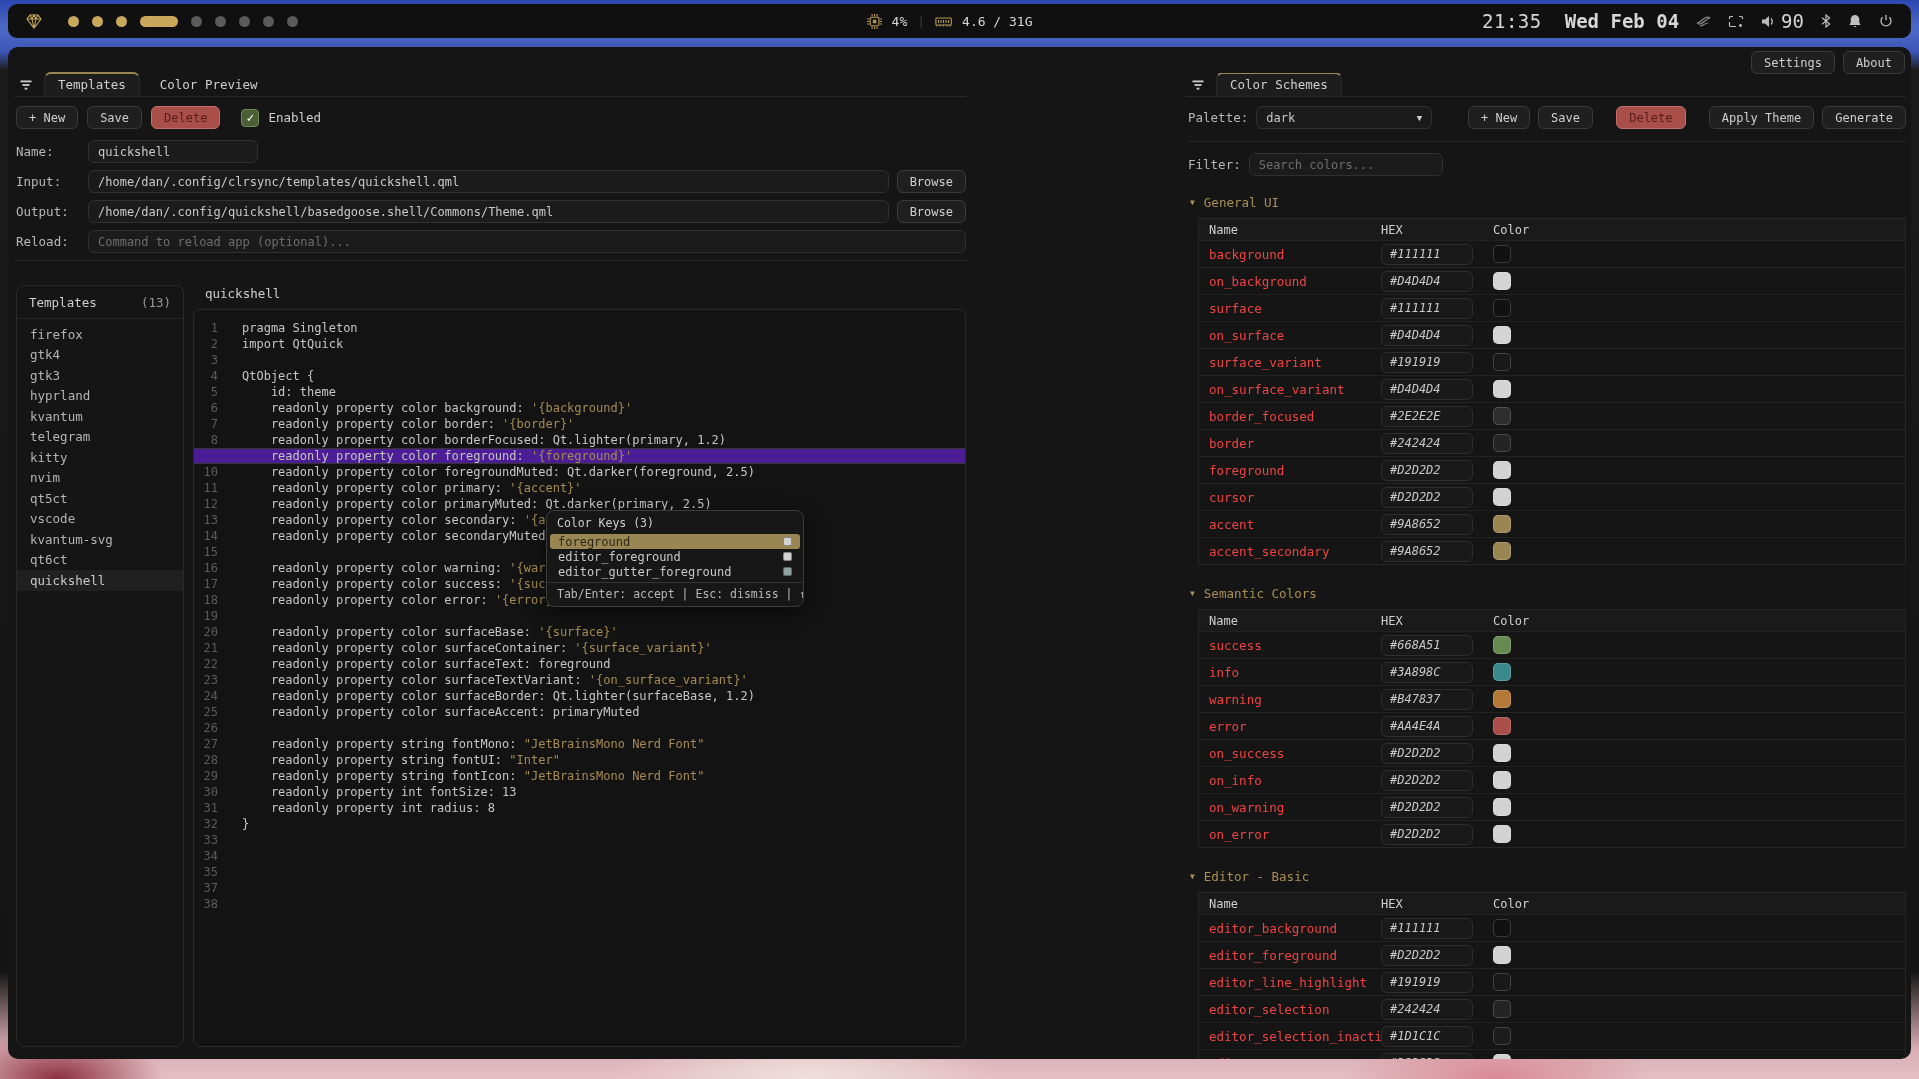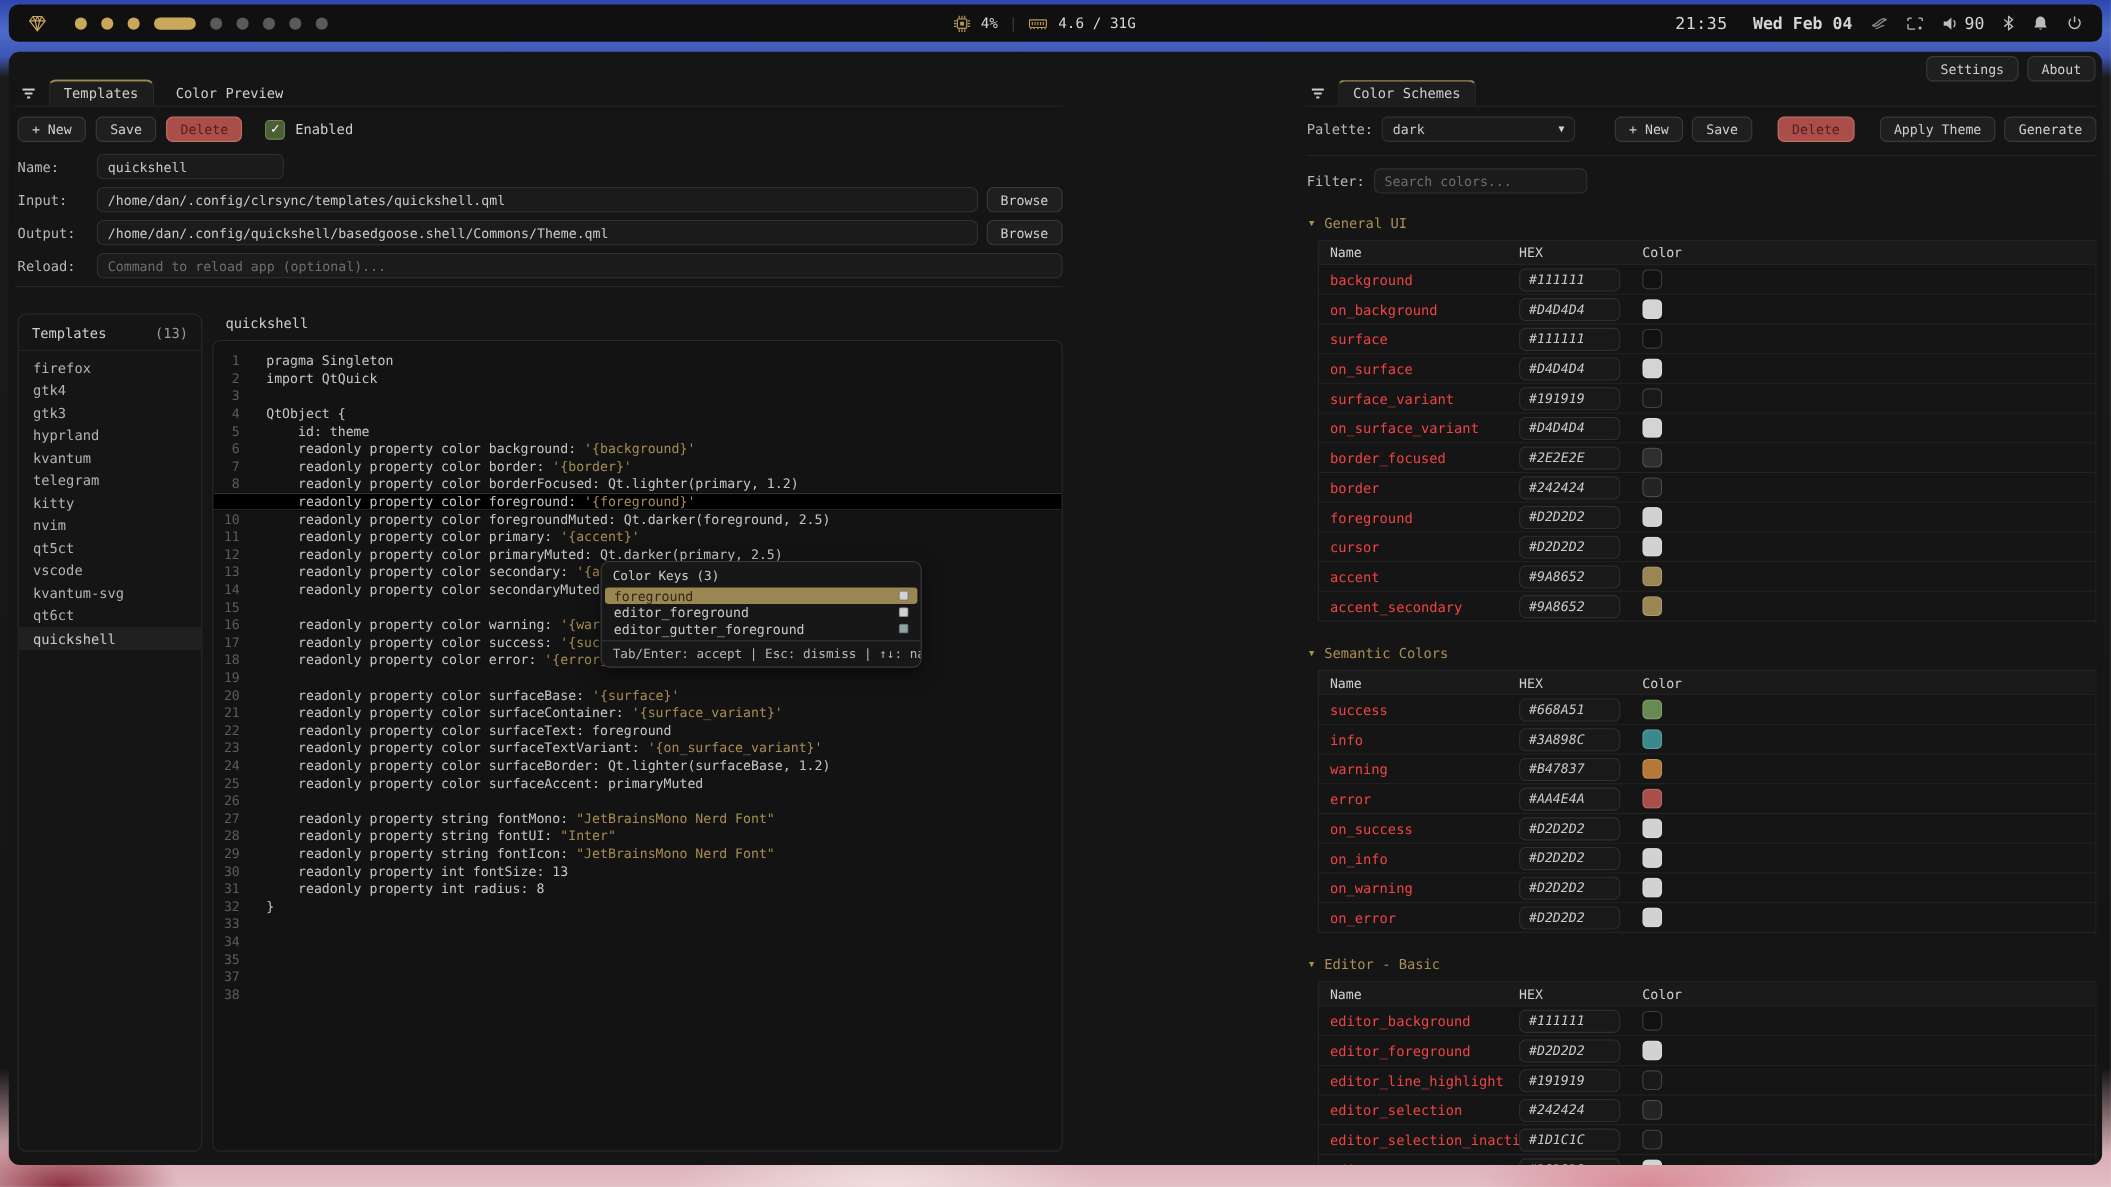--- a/index.html
+++ b/index.html
@@ -21,21 +21,21 @@
     background:#101010; border-radius:9px;
     display:flex; align-items:center; padding:0 18px;
   }
   .tb-left { display:flex; align-items:center; gap:26px; }
   .workspaces { display:flex; align-items:center; gap:13px; }
   .ws { width:11px; height:11px; border-radius:50%; background:#5a5a5a; }
   .ws.occupied { background:#C9A85C; }
   .ws.active { width:38px; border-radius:6px; background:#C9A85C; }
   .tb-center { position:absolute; left:50%; transform:translateX(-56%); display:flex; align-items:center; gap:10px; font-size:13px; color:#d6d6d6; }
   .tb-sep { color:#3c3c3c; }
-  .tb-right { margin-left:auto; display:flex; align-items:center; gap:17px; font-size:15px; color:#d6d6d6; }
+  .tb-right { margin-left:auto; display:flex; align-items:center; gap:17px; font-size:19px; color:#d6d6d6; }
   .tb-clock { letter-spacing:.5px; }
   .tb-date { margin-left:6px;font-weight:bold; }
   .icn { opacity:.9; }
 
   
   .window {
     position:absolute; left:8px; top:47px; right:8px; height:1012px;
     background:#151515; border-radius:10px; overflow:hidden;
   }
   .win-actions { position:absolute; top:4px; right:6px; display:flex; gap:8px; z-index:5; }
@@ -86,25 +86,25 @@
   .editor-col { flex:1; display:flex; flex-direction:column; min-width:0; }
   .editor-title { font-size:12.5px; color:#cfcfcf; margin:1px 0 8px 12px; }
   .editor-box {
     position:relative; flex:1; border:1px solid #2a2a2a; border-radius:7px; background:#131313;
     overflow:hidden; padding-top:10px;
   }
   .code-line { display:flex; height:16px; line-height:16px; font-size:12px; white-space:pre; }
   .code-line .gut { width:34px; text-align:right; padding-right:10px; color:#5c5c5c; flex:none; }
   .code-line .src { padding-left:14px; color:#c6c6c6; }
   .code-line .str { color:#A68C52; }
-  .code-line.cur { background:#000000; box-shadow:inset 0 1px 0 #343434, inset 0 -1px 0 #343434;text-align:center; }
+  .code-line.cur { background:#4c1d95; box-shadow:inset 0 1px 0 #343434, inset 0 -1px 0 #343434;text-align:center; }
 
   
   .popup {
-    position:absolute; left:352px; top:200px; width:292px;
+    position:absolute; left:352px; top:200px; width:258px;
     background:#171717; border:1px solid #3c3c3c; border-radius:8px;
     box-shadow:0 6px 18px rgba(0,0,0,.5); overflow:hidden; z-index:4;
   }
   .popup-title { font-size:11.5px; color:#cfcfcf; padding:5px 10px 4px; }
   .popup-item { display:flex; align-items:center; margin:0 3px; padding:2px 8px; font-size:12px; color:#c9c9c9; border-radius:3px; height:15px; }
   .popup-item.sel { background:#9A8652; color:#2f2817; }
   .popup-swatch { width:9px; height:9px; border-radius:2px; margin-left:auto; border:1px solid rgba(0,0,0,.35); }
   .popup-footer { border-top:1px solid #333; margin-top:3px; padding:4px 10px 5px; font-size:11.5px; color:#b8b8b8; white-space:nowrap; overflow:hidden; }
 
   

